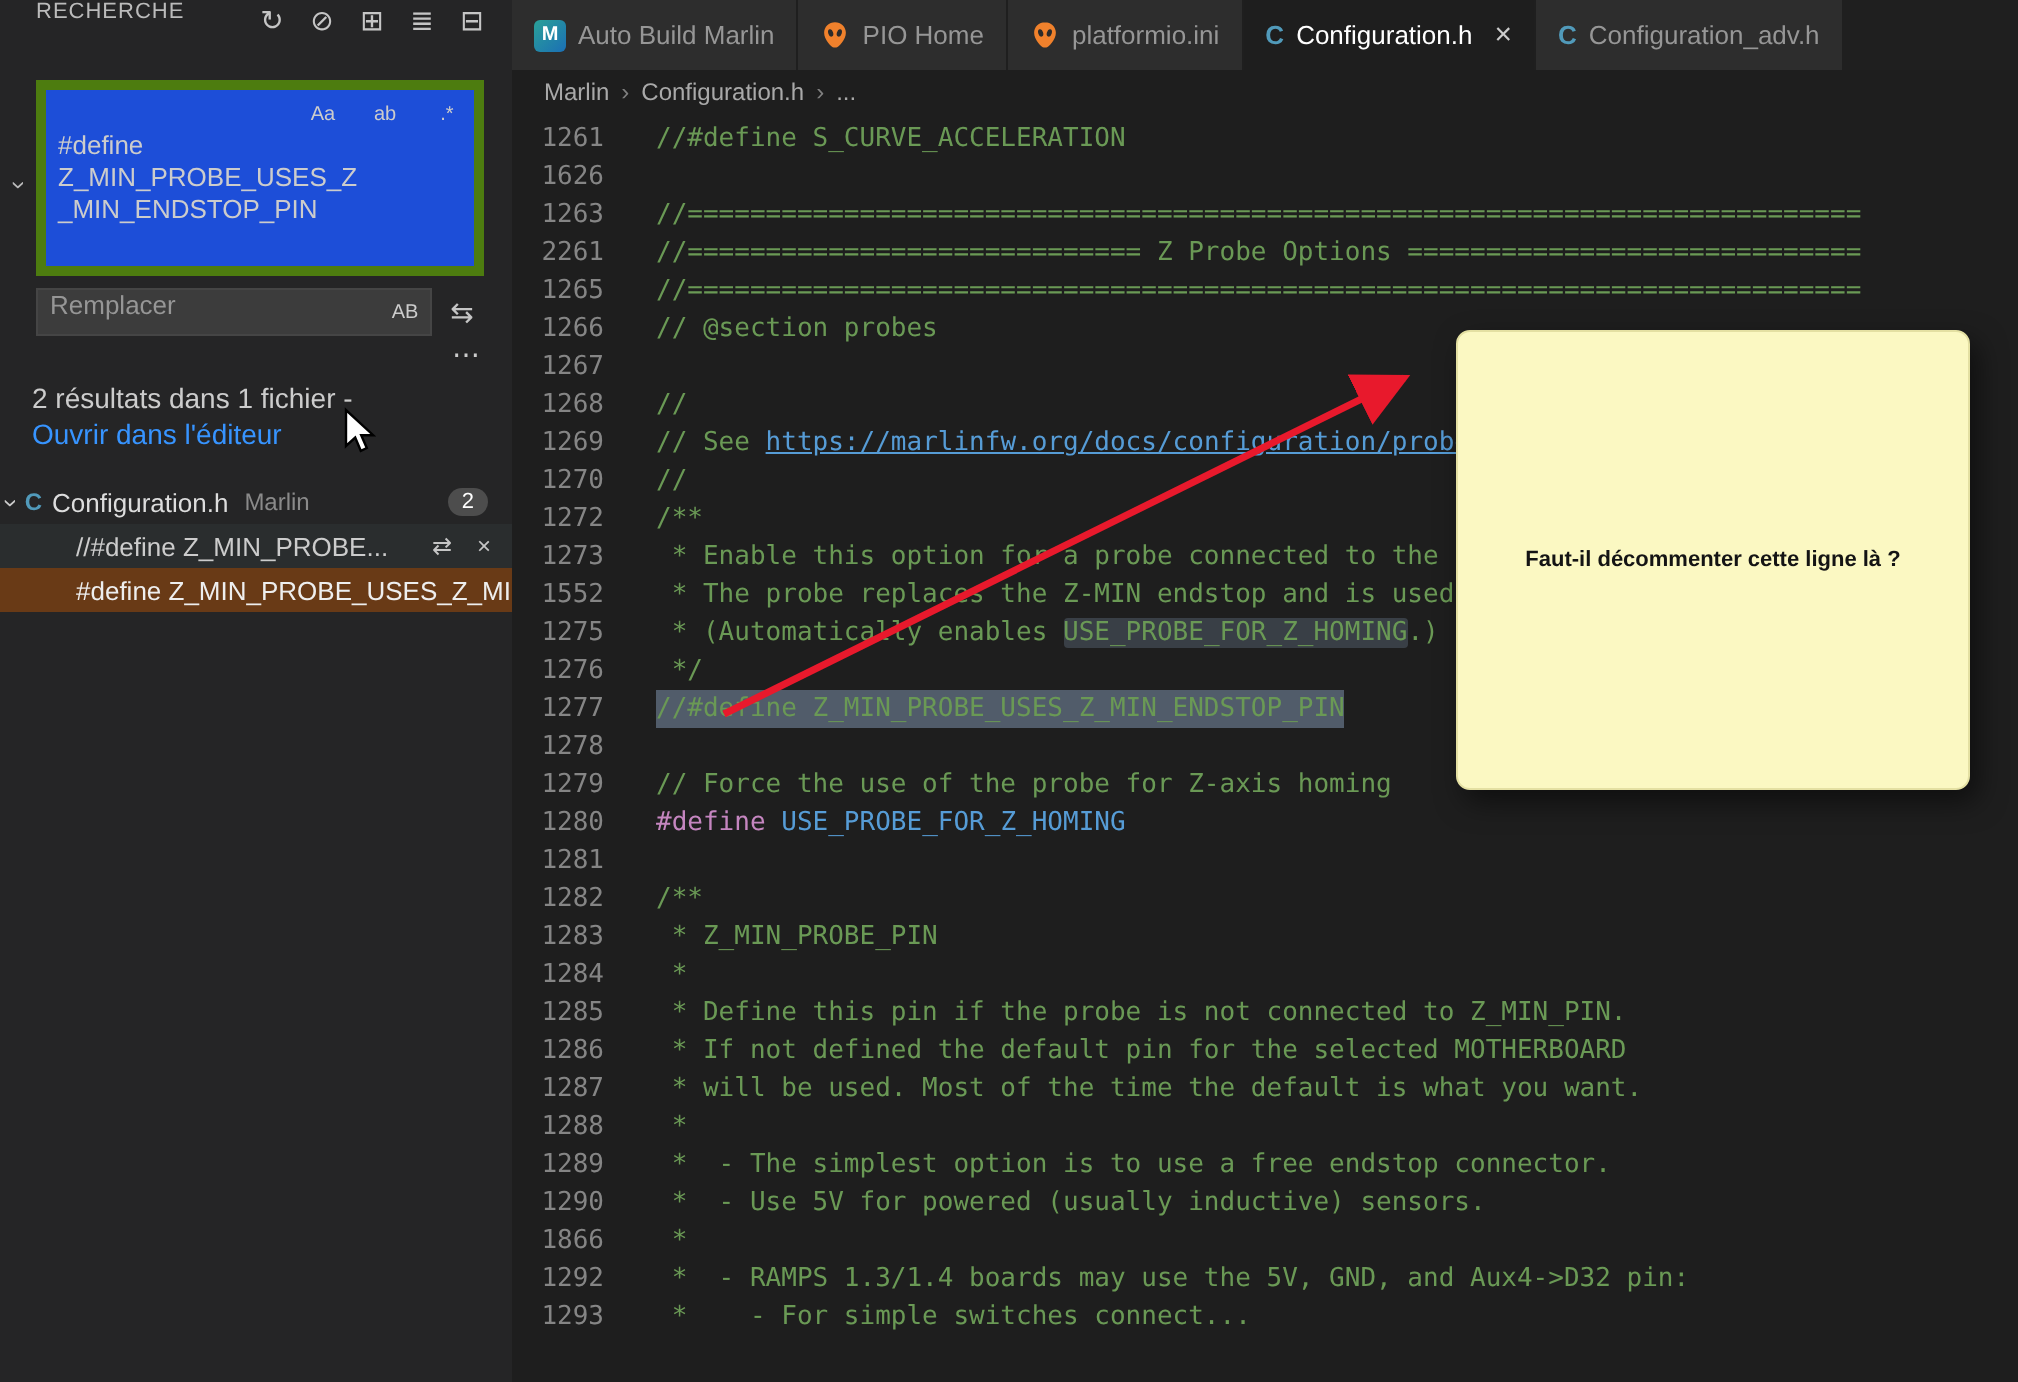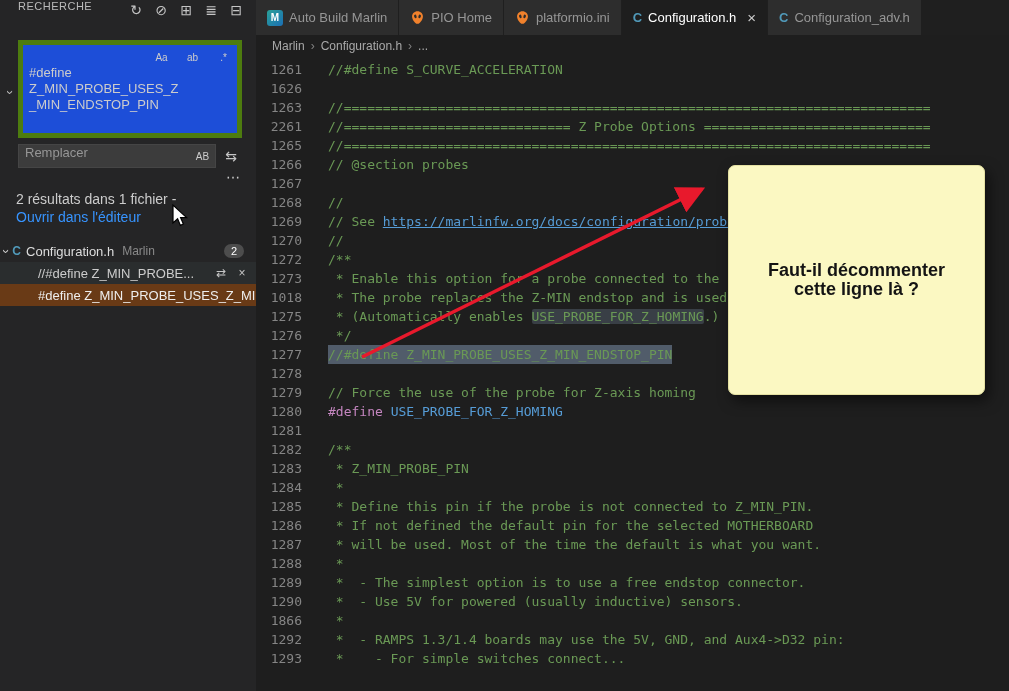--- a/index.html
+++ b/index.html
@@ -59,21 +59,21 @@
   .ln{width:46px;text-align:right;color:#858585;flex:none;margin-right:26px;font-size:13px;}
   .code{flex:none;}
   .code.selbg{background:#515C6A;}
   .comment{color:#6A9955;margin-top:32px;}
   .linkc{color:#569CD6;text-decoration:underline;}
   .directive{color:#C586C0;}
   .macro{color:#569CD6;}
   .occ{background:rgba(90,104,120,.45);border-radius:2px;}
   
   .note{position:absolute;left:728px;top:165px;width:257px;height:230px;background:#fbf8c2;border:1px solid #e4e0a2;border-radius:7px;box-shadow:4px 6px 14px rgba(0,0,0,.5);z-index:6;display:flex;align-items:center;justify-content:center;padding:0 28px;box-sizing:border-box;}
-  .note-text{font-weight:bold;font-size:18px;color:#141414;text-align:center;line-height:19px;}
+  .note-text{font-weight:bold;font-size:11px;color:#141414;text-align:center;line-height:19px;}
   .overlay-svg{position:absolute;left:0;top:0;z-index:7;pointer-events:none;}
   .cursor-svg{position:absolute;left:170px;top:203px;z-index:10;pointer-events:none;}
 </style>
 </head>
 <body>
 
 <aside class="sidebar">
   <div class="sb-header">
     <span class="sb-title">RECHERCHE</span>
     <span class="sb-tools">
@@ -184,21 +184,21 @@
       <div class="eline"><span class="ln">1263</span><span class="code"><span class="comment">//===========================================================================</span></span></div>
       <div class="eline"><span class="ln">2261</span><span class="code"><span class="comment">//============================= Z Probe Options =============================</span></span></div>
       <div class="eline"><span class="ln">1265</span><span class="code"><span class="comment">//===========================================================================</span></span></div>
       <div class="eline"><span class="ln">1266</span><span class="code"><span class="comment">// @section probes</span></span></div>
       <div class="eline"><span class="ln">1267</span><span class="code"></span></div>
       <div class="eline"><span class="ln">1268</span><span class="code"><span class="comment">//</span></span></div>
       <div class="eline"><span class="ln">1269</span><span class="code"><span class="comment">// See </span><span class="linkc">https://marlinfw.org/docs/configuration/probes.html</span></span></div>
       <div class="eline"><span class="ln">1270</span><span class="code"><span class="comment">//</span></span></div>
       <div class="eline"><span class="ln">1272</span><span class="code"><span class="comment">/**</span></span></div>
       <div class="eline"><span class="ln">1273</span><span class="code"><span class="comment"> * Enable this option for a probe connected to the Z-MIN pin.</span></span></div>
-      <div class="eline"><span class="ln">1018</span><span class="code"><span class="comment"> * The probe replaces the Z-MIN endstop and is used for Z homing.</span></span></div>
+      <div class="eline"><span class="ln">1552</span><span class="code"><span class="comment"> * The probe replaces the Z-MIN endstop and is used for Z homing.</span></span></div>
       <div class="eline"><span class="ln">1275</span><span class="code"><span class="comment"> * (Automatically enables </span><span class="comment occ">USE_PROBE_FOR_Z_HOMING</span><span class="comment">.)</span></span></div>
       <div class="eline"><span class="ln">1276</span><span class="code"><span class="comment"> */</span></span></div>
       <div class="eline"><span class="ln">1277</span><span class="code selbg"><span class="comment">//#define Z_MIN_PROBE_USES_Z_MIN_ENDSTOP_PIN</span></span></div>
       <div class="eline"><span class="ln">1278</span><span class="code"></span></div>
       <div class="eline"><span class="ln">1279</span><span class="code"><span class="comment">// Force the use of the probe for Z-axis homing</span></span></div>
       <div class="eline"><span class="ln">1280</span><span class="code"><span class="directive">#define </span><span class="macro">USE_PROBE_FOR_Z_HOMING</span></span></div>
       <div class="eline"><span class="ln">1281</span><span class="code"></span></div>
       <div class="eline"><span class="ln">1282</span><span class="code"><span class="comment">/**</span></span></div>
       <div class="eline"><span class="ln">1283</span><span class="code"><span class="comment"> * Z_MIN_PROBE_PIN</span></span></div>
       <div class="eline"><span class="ln">1284</span><span class="code"><span class="comment"> *</span></span></div>

